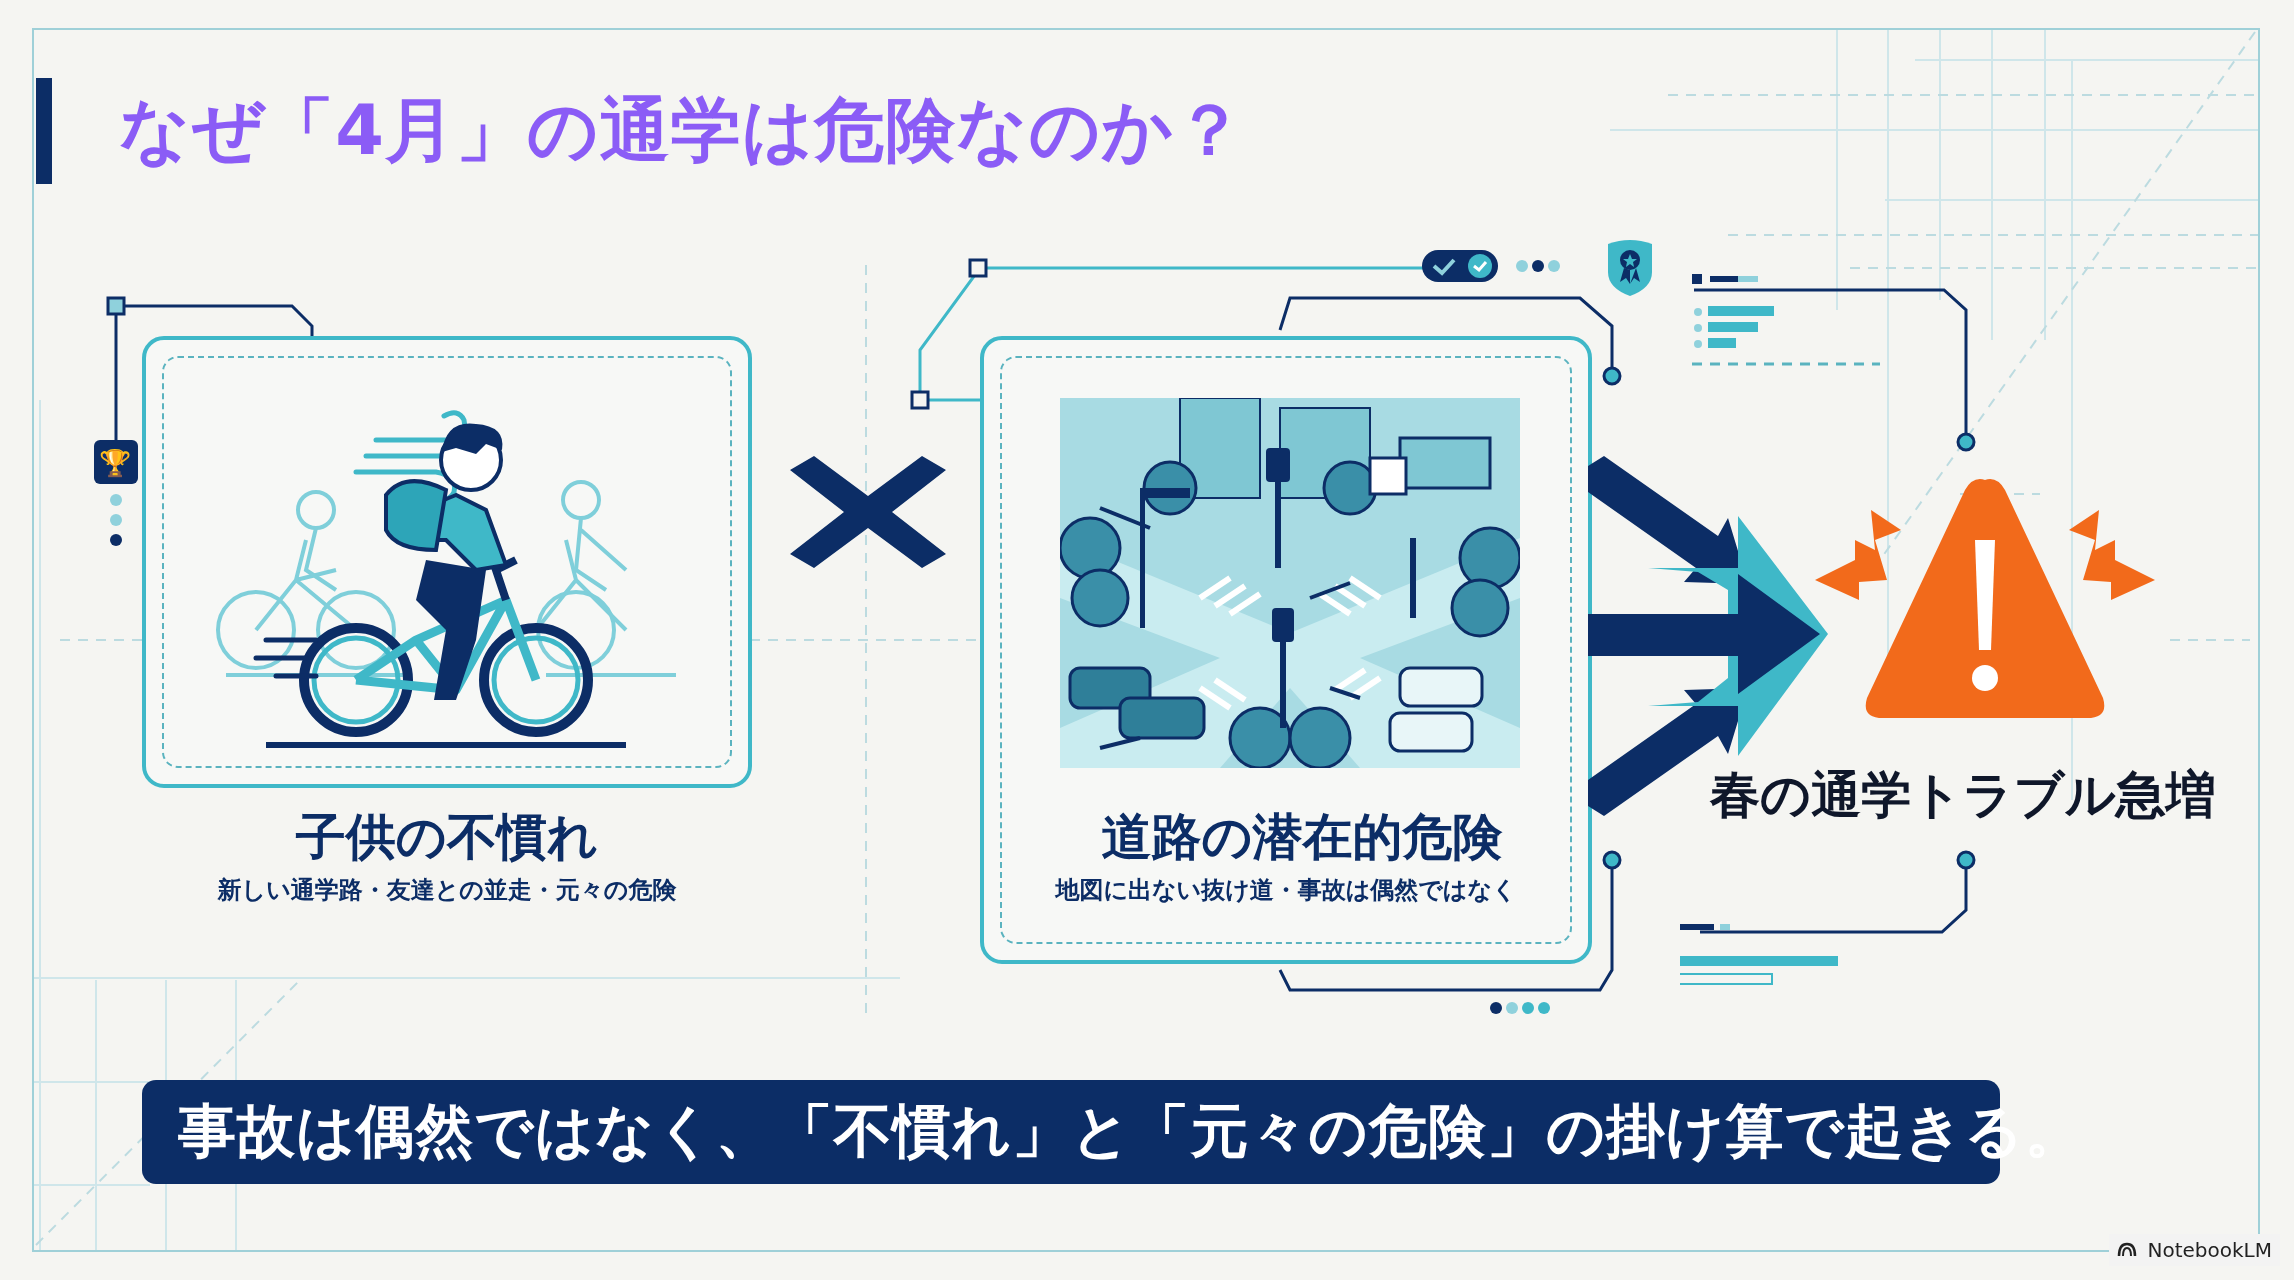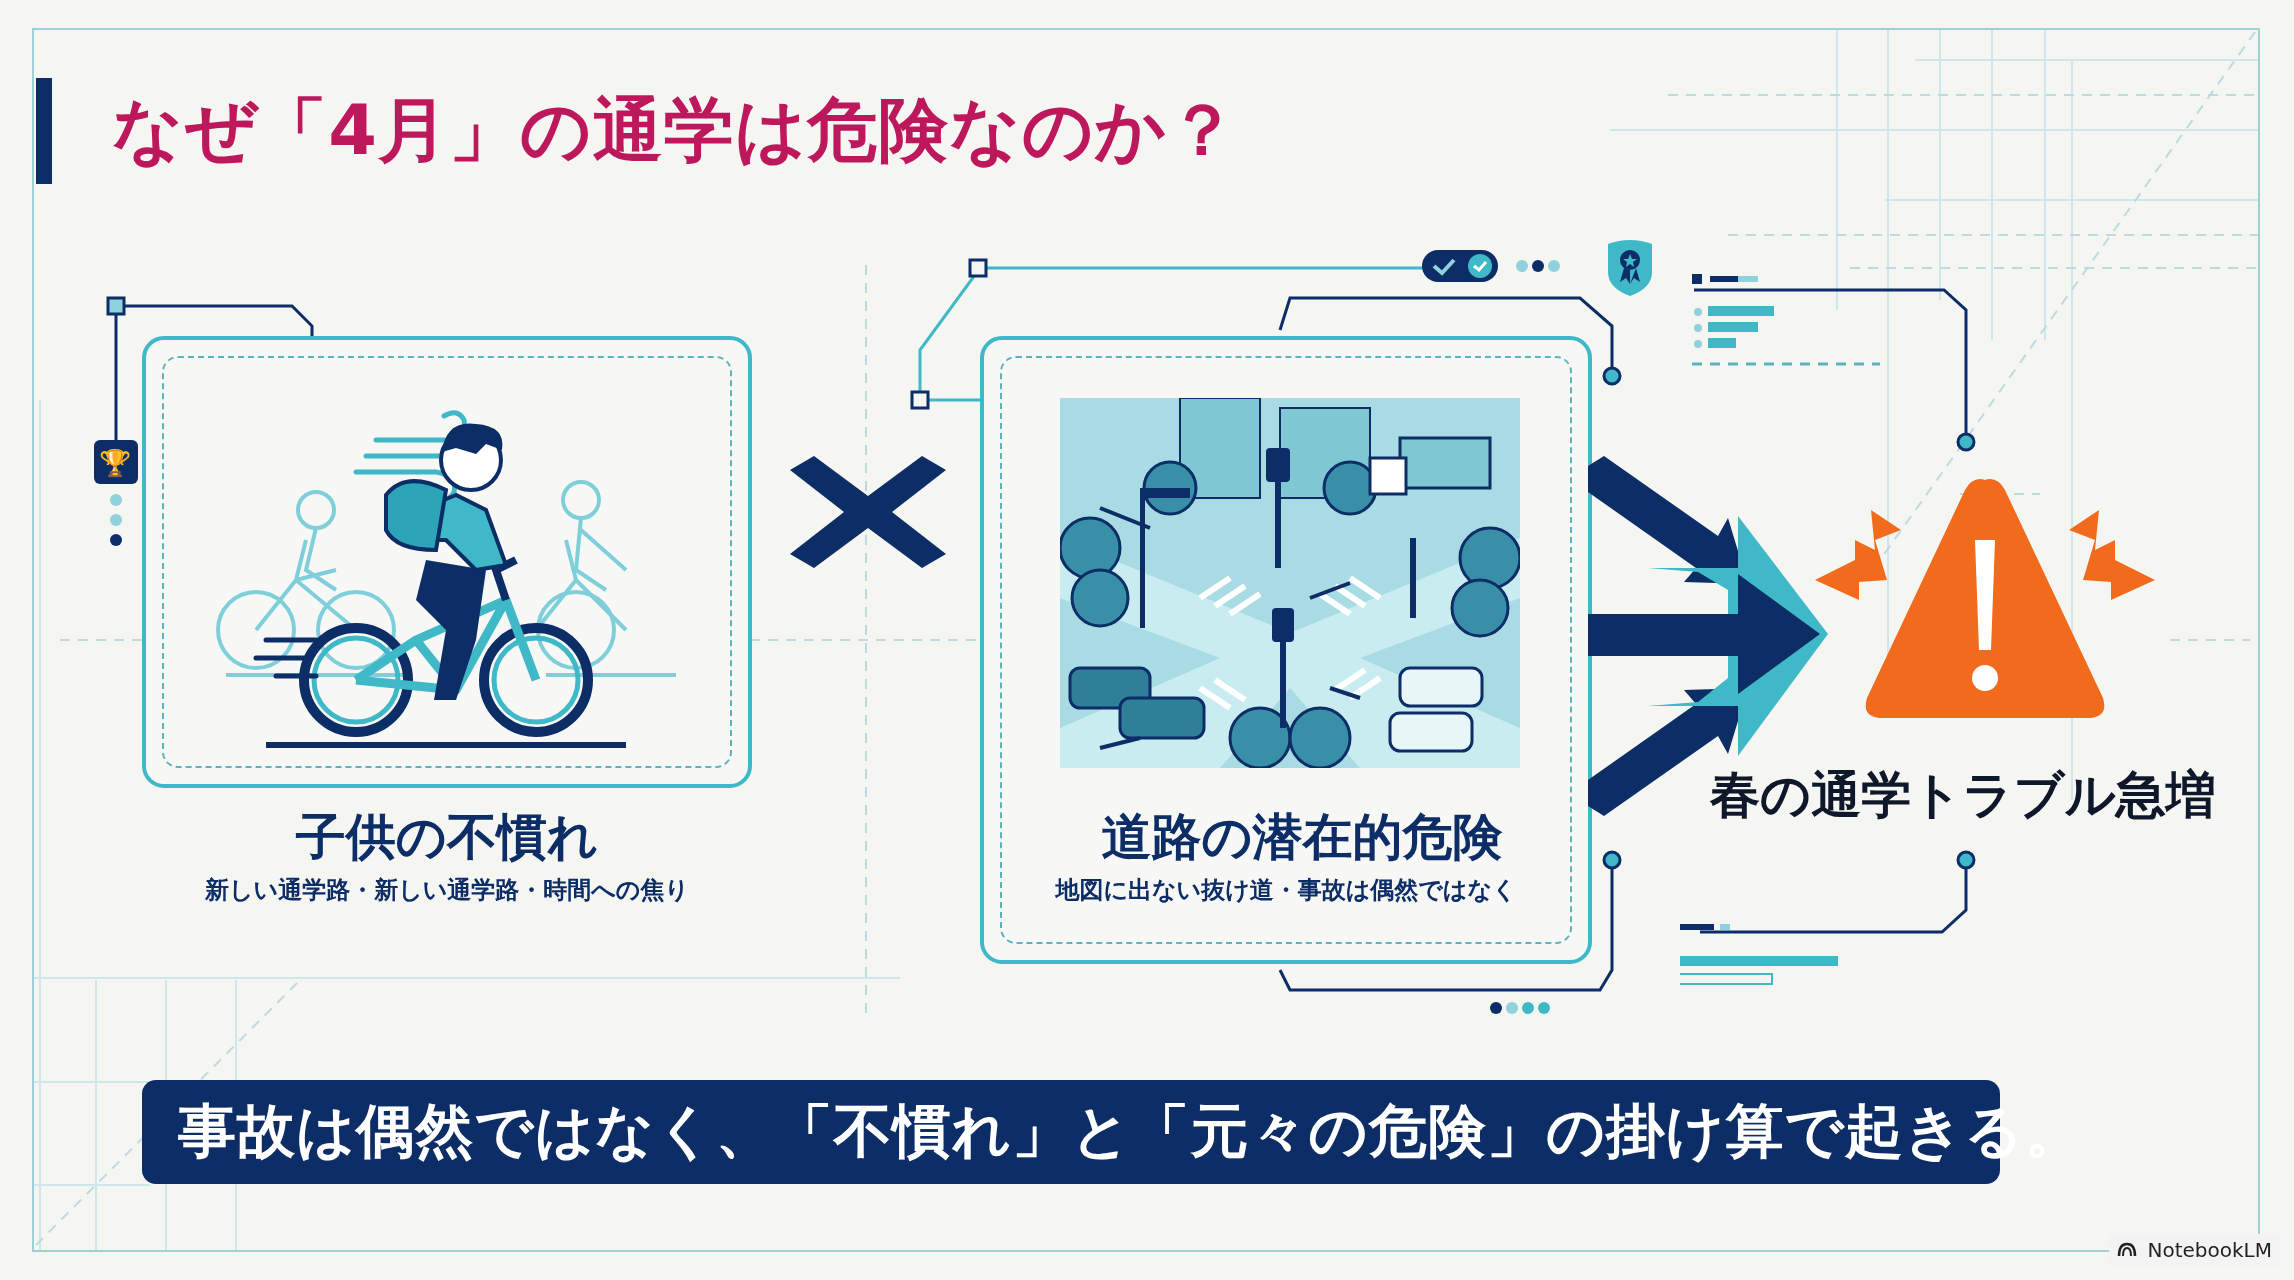--- a/index.html
+++ b/index.html
@@ -4,21 +4,21 @@
 <style>
   html, body { margin:0; padding:0; }
   body {
     width:2294px; height:1280px; overflow:hidden; position:relative;
     background:#f5f5f2;
     font-family:"DejaVu Sans","Liberation Sans",sans-serif;
   }
   .abs { position:absolute; }
   .frame { position:absolute; left:32px; top:28px; width:2228px; height:1224px; border:2px solid #9fd0d8; box-sizing:border-box; }
   .title-bar { position:absolute; left:36px; top:78px; width:16px; height:106px; background:#0c2d66; }
-  .title { position:absolute; left:112px; top:84px; font-size:70px; font-weight:bold; color:#be185d; letter-spacing:1px; white-space:nowrap; }
+  .title { position:absolute; left:119px; top:84px; font-size:70px; font-weight:bold; color:#8b5cf6; letter-spacing:1px; white-space:nowrap; }
   .card { position:absolute; border:4px solid #3fb8c8; border-radius:22px; background:#f7f8f6; box-sizing:border-box; }
   .card-inner { position:absolute; left:16px; top:16px; right:16px; bottom:16px; border:2px dashed #5ab3bf; border-radius:16px; }
   .card-title { position:absolute; left:0; right:0; text-align:center; font-size:50px; font-weight:bold; color:#0c2d66; white-space:nowrap; }
   .card-sub { position:absolute; left:0; right:0; text-align:center; font-size:24px; font-weight:bold; color:#0c2d66; white-space:nowrap; }
   .banner { position:absolute; left:142px; top:1080px; width:1858px; height:104px; background:#0c2d66; border-radius:14px; color:#fff; font-size:58px; font-weight:bold; display:flex; align-items:center; padding-left:36px; box-sizing:border-box; white-space:nowrap; letter-spacing:1px; }
   .result { position:absolute; left:1710px; top:762px; font-size:50px; font-weight:bold; color:#0f172a; white-space:nowrap; }
   .watermark { position:absolute; right:14px; bottom:14px; font-size:20px; color:#222; display:flex; align-items:center; gap:11px; background:#f3f3f3; padding:4px 8px; }
 </style>
 </head>
 <body>
@@ -109,21 +109,21 @@
       <path d="M200,140 Q210,110 250,95 L280,110 L300,165 L270,170 L240,140 Z" fill="#3fb8c8" stroke="#0c2d66" stroke-width="4"></path>
       <path d="M180,95 Q200,70 240,90 L230,150 Q190,150 180,130 Z" fill="#2da5b8" stroke="#0c2d66" stroke-width="4"></path>
       <path d="M220,160 L280,170 L270,240 L250,300 L228,300 L240,230 L210,200 Z" fill="#0c2d66"></path>
       <circle cx="265" cy="60" r="30" fill="#fff" stroke="#0c2d66" stroke-width="4"></circle>
       <path d="M236,52 Q240,20 270,24 Q300,26 296,50 L280,44 L270,54 L250,48 Z" fill="#0c2d66"></path>
       <path d="M60,240 L110,240 M50,258 L100,258 M70,276 L110,276" stroke="#0c2d66" stroke-width="5" stroke-linecap="round"></path>
       <line x1="60" y1="345" x2="420" y2="345" stroke="#0c2d66" stroke-width="6"></line>
     </g>
   </svg>
   <div class="card-title" style="top:464px;">子供の不慣れ</div>
-  <div class="card-sub" style="top:534px;">新しい通学路・新しい通学路・時間への焦り</div>
+  <div class="card-sub" style="top:534px;">新しい通学路・友達との並走・元々の危険</div>
 </div>
 
 <svg class="abs" style="left:780px;top:450px" width="175" height="135">
   <path d="M10,20 L34,6 L88,46 L142,6 L166,20 L112,62 L166,104 L142,118 L88,78 L34,118 L10,104 L64,62 Z" fill="#0c2d66"></path>
 </svg>
 
 <svg class="abs" style="left:900px;top:230px" width="820" height="800">
   <polyline points="20,170 20,120 80,38 540,38" fill="none" stroke="#3fb8c8" stroke-width="3"></polyline>
   <line x1="20" y1="170" x2="100" y2="170" stroke="#3fb8c8" stroke-width="3"></line>
   <rect x="70" y="30" width="16" height="16" fill="#f5f5f2" stroke="#0c2d66" stroke-width="3"></rect>

